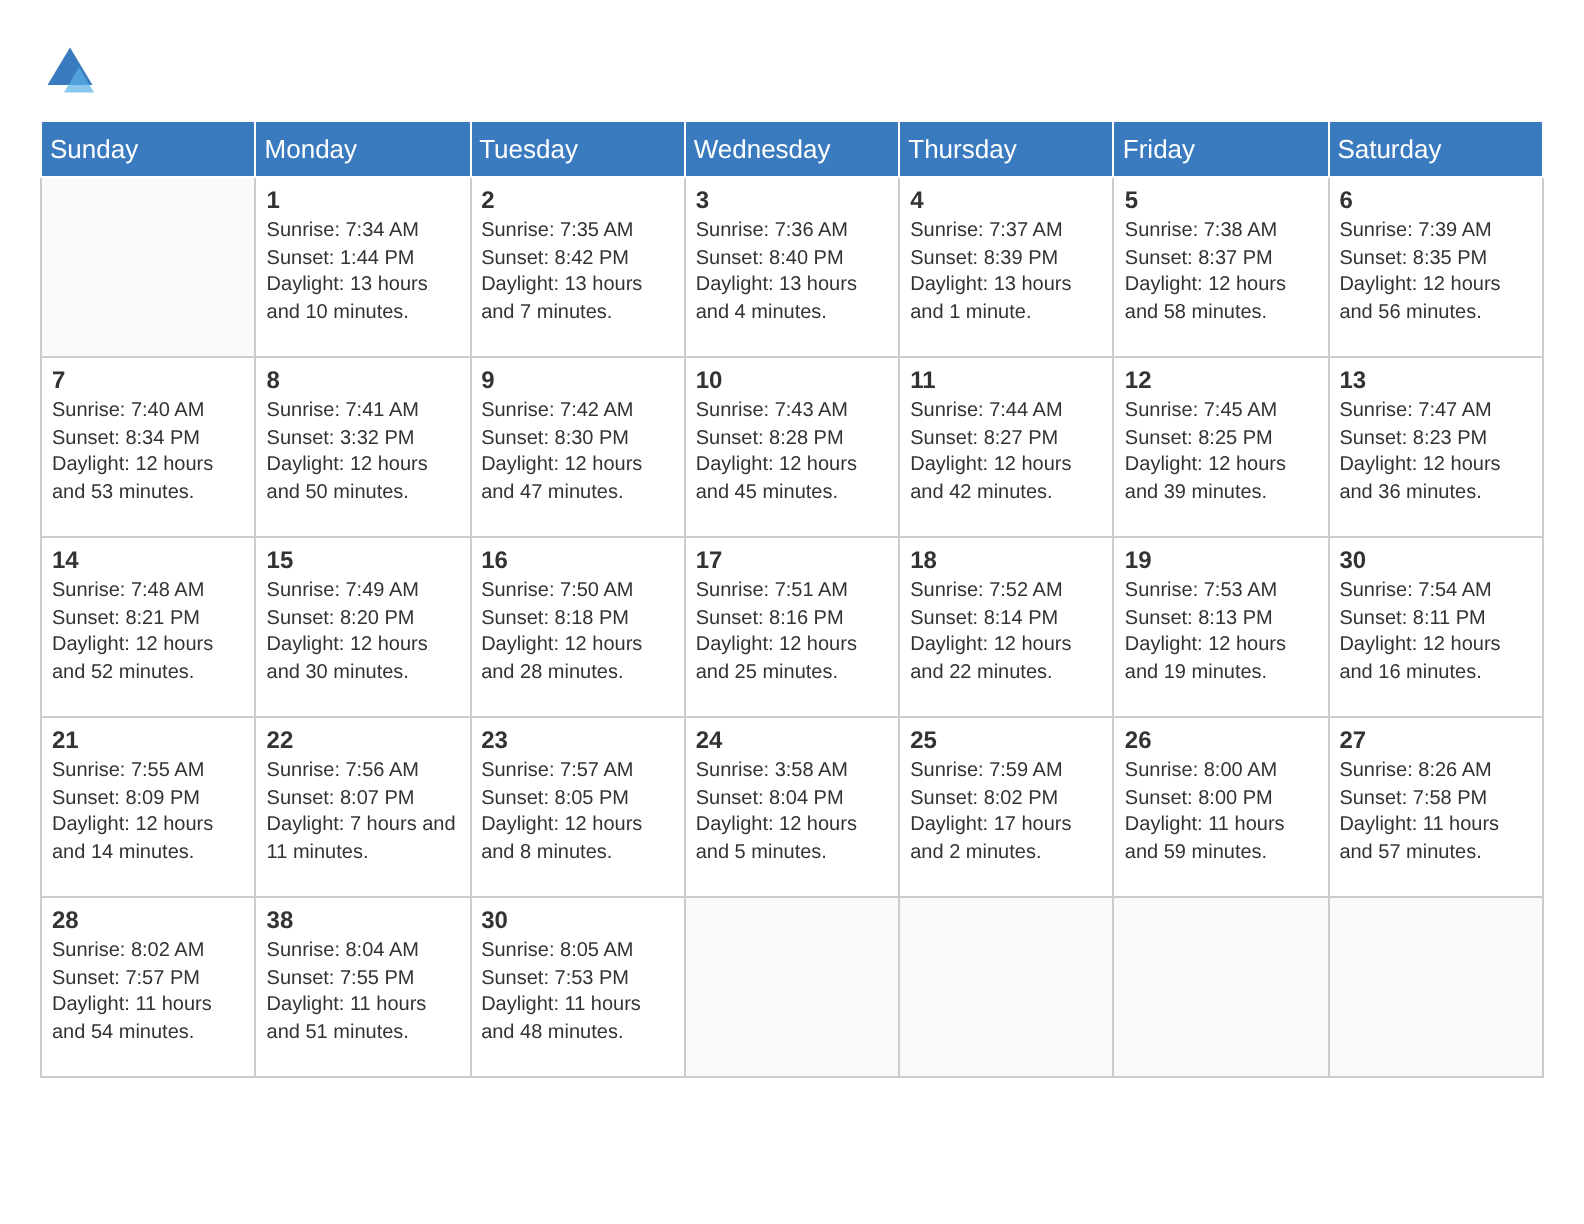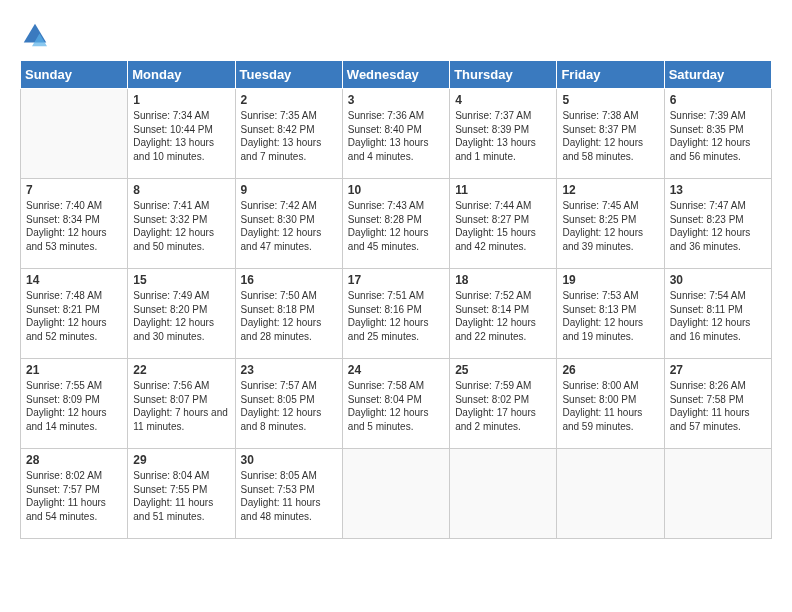--- a/index.html
+++ b/index.html
@@ -47,21 +47,21 @@
       color: #555;
     }
     table {
       width: 100%;
       border-collapse: collapse;
     }
     thead tr th {
       background-color: #3a7abf;
       color: #fff;
       font-size: 13px;
-      font-weight: bold;
+      font-weight: normal;
       padding: 6px 4px;
       text-align: left;
       border: 1px solid #fff;
     }
     tbody tr td {
       border: 1px solid #ccc;
       vertical-align: top;
       padding: 4px 5px;
       width: calc(100% / 7);
       height: 90px;
@@ -115,21 +115,21 @@
         <th>Saturday</th>
       </tr>
   </thead>
   <tbody id="calendar-body">
       <tr>
         <td class="empty"></td>
         <td>
         <span class="day-num">1</span>
         <div class="cell-info">
           <span>Sunrise:</span> <span>7:34 AM</span><br>
-          <span>Sunset:</span> <span>10:44 PM</span><br>
+          <span>Sunset:</span> <span>1:44 PM</span><br>
           <span>Daylight:</span> <span>13 hours and 10 minutes.</span>
         </div>
       </td>
         <td>
         <span class="day-num">2</span>
         <div class="cell-info">
           <span>Sunrise:</span> <span>7:35 AM</span><br>
           <span>Sunset:</span> <span>8:42 PM</span><br>
           <span>Daylight:</span> <span>13 hours and 7 minutes.</span>
         </div>
@@ -198,21 +198,21 @@
           <span>Sunrise:</span> <span>7:43 AM</span><br>
           <span>Sunset:</span> <span>8:28 PM</span><br>
           <span>Daylight:</span> <span>12 hours and 45 minutes.</span>
         </div>
       </td>
         <td>
         <span class="day-num">11</span>
         <div class="cell-info">
           <span>Sunrise:</span> <span>7:44 AM</span><br>
           <span>Sunset:</span> <span>8:27 PM</span><br>
-          <span>Daylight:</span> <span>15 hours and 42 minutes.</span>
+          <span>Daylight:</span> <span>12 hours and 42 minutes.</span>
         </div>
       </td>
         <td>
         <span class="day-num">12</span>
         <div class="cell-info">
           <span>Sunrise:</span> <span>7:45 AM</span><br>
           <span>Sunset:</span> <span>8:25 PM</span><br>
           <span>Daylight:</span> <span>12 hours and 39 minutes.</span>
         </div>
       </td>
@@ -304,21 +304,21 @@
         <span class="day-num">23</span>
         <div class="cell-info">
           <span>Sunrise:</span> <span>7:57 AM</span><br>
           <span>Sunset:</span> <span>8:05 PM</span><br>
           <span>Daylight:</span> <span>12 hours and 8 minutes.</span>
         </div>
       </td>
         <td>
         <span class="day-num">24</span>
         <div class="cell-info">
-          <span>Sunrise:</span> <span>7:58 AM</span><br>
+          <span>Sunrise:</span> <span>3:58 AM</span><br>
           <span>Sunset:</span> <span>8:04 PM</span><br>
           <span>Daylight:</span> <span>12 hours and 5 minutes.</span>
         </div>
       </td>
         <td>
         <span class="day-num">25</span>
         <div class="cell-info">
           <span>Sunrise:</span> <span>7:59 AM</span><br>
           <span>Sunset:</span> <span>8:02 PM</span><br>
           <span>Daylight:</span> <span>17 hours and 2 minutes.</span>
@@ -344,21 +344,21 @@
       <tr>
         <td>
         <span class="day-num">28</span>
         <div class="cell-info">
           <span>Sunrise:</span> <span>8:02 AM</span><br>
           <span>Sunset:</span> <span>7:57 PM</span><br>
           <span>Daylight:</span> <span>11 hours and 54 minutes.</span>
         </div>
       </td>
         <td>
-        <span class="day-num">29</span>
+        <span class="day-num">38</span>
         <div class="cell-info">
           <span>Sunrise:</span> <span>8:04 AM</span><br>
           <span>Sunset:</span> <span>7:55 PM</span><br>
           <span>Daylight:</span> <span>11 hours and 51 minutes.</span>
         </div>
       </td>
         <td>
         <span class="day-num">30</span>
         <div class="cell-info">
           <span>Sunrise:</span> <span>8:05 AM</span><br>

